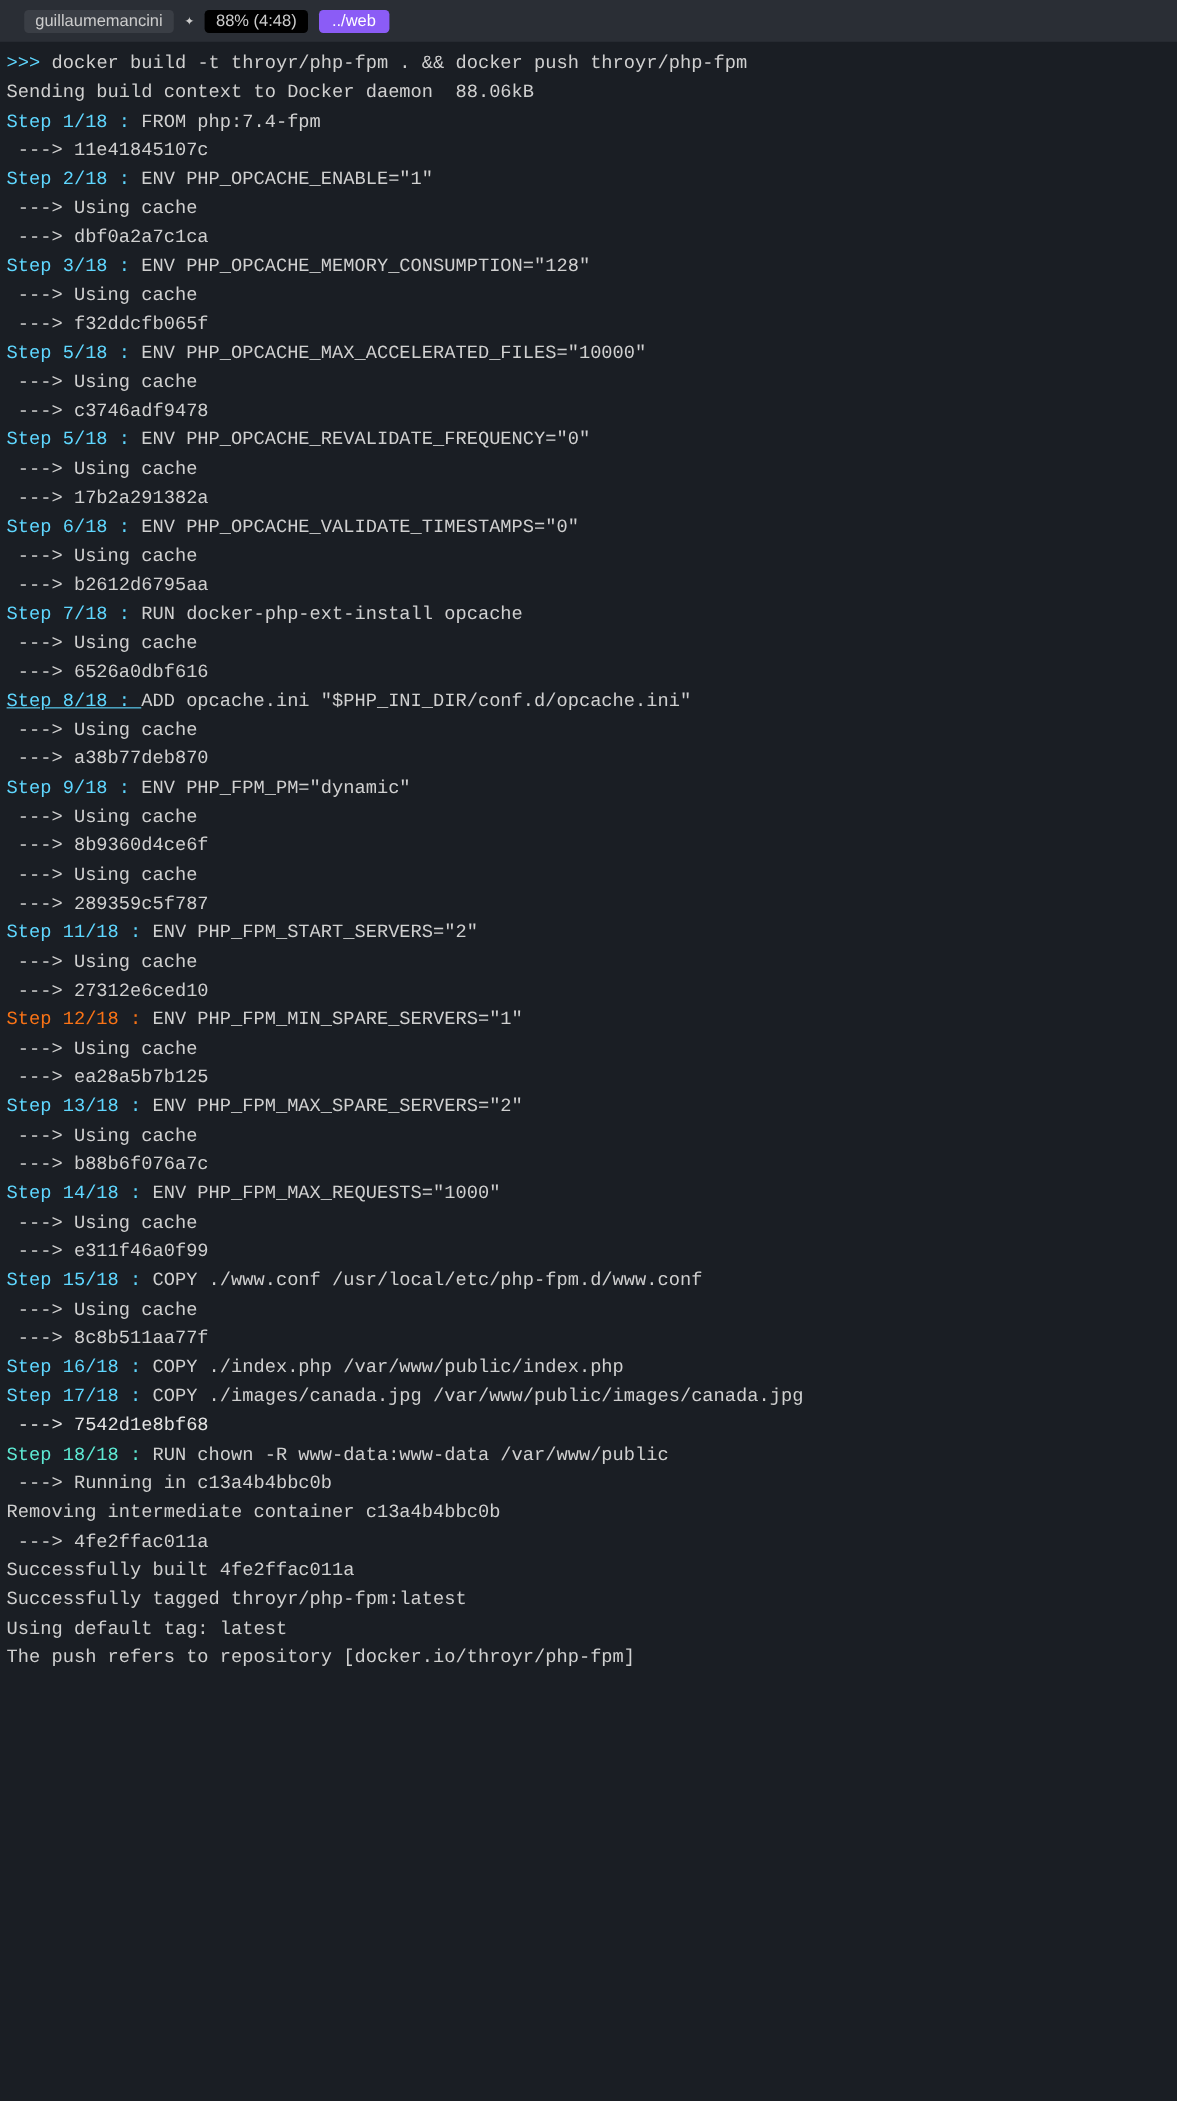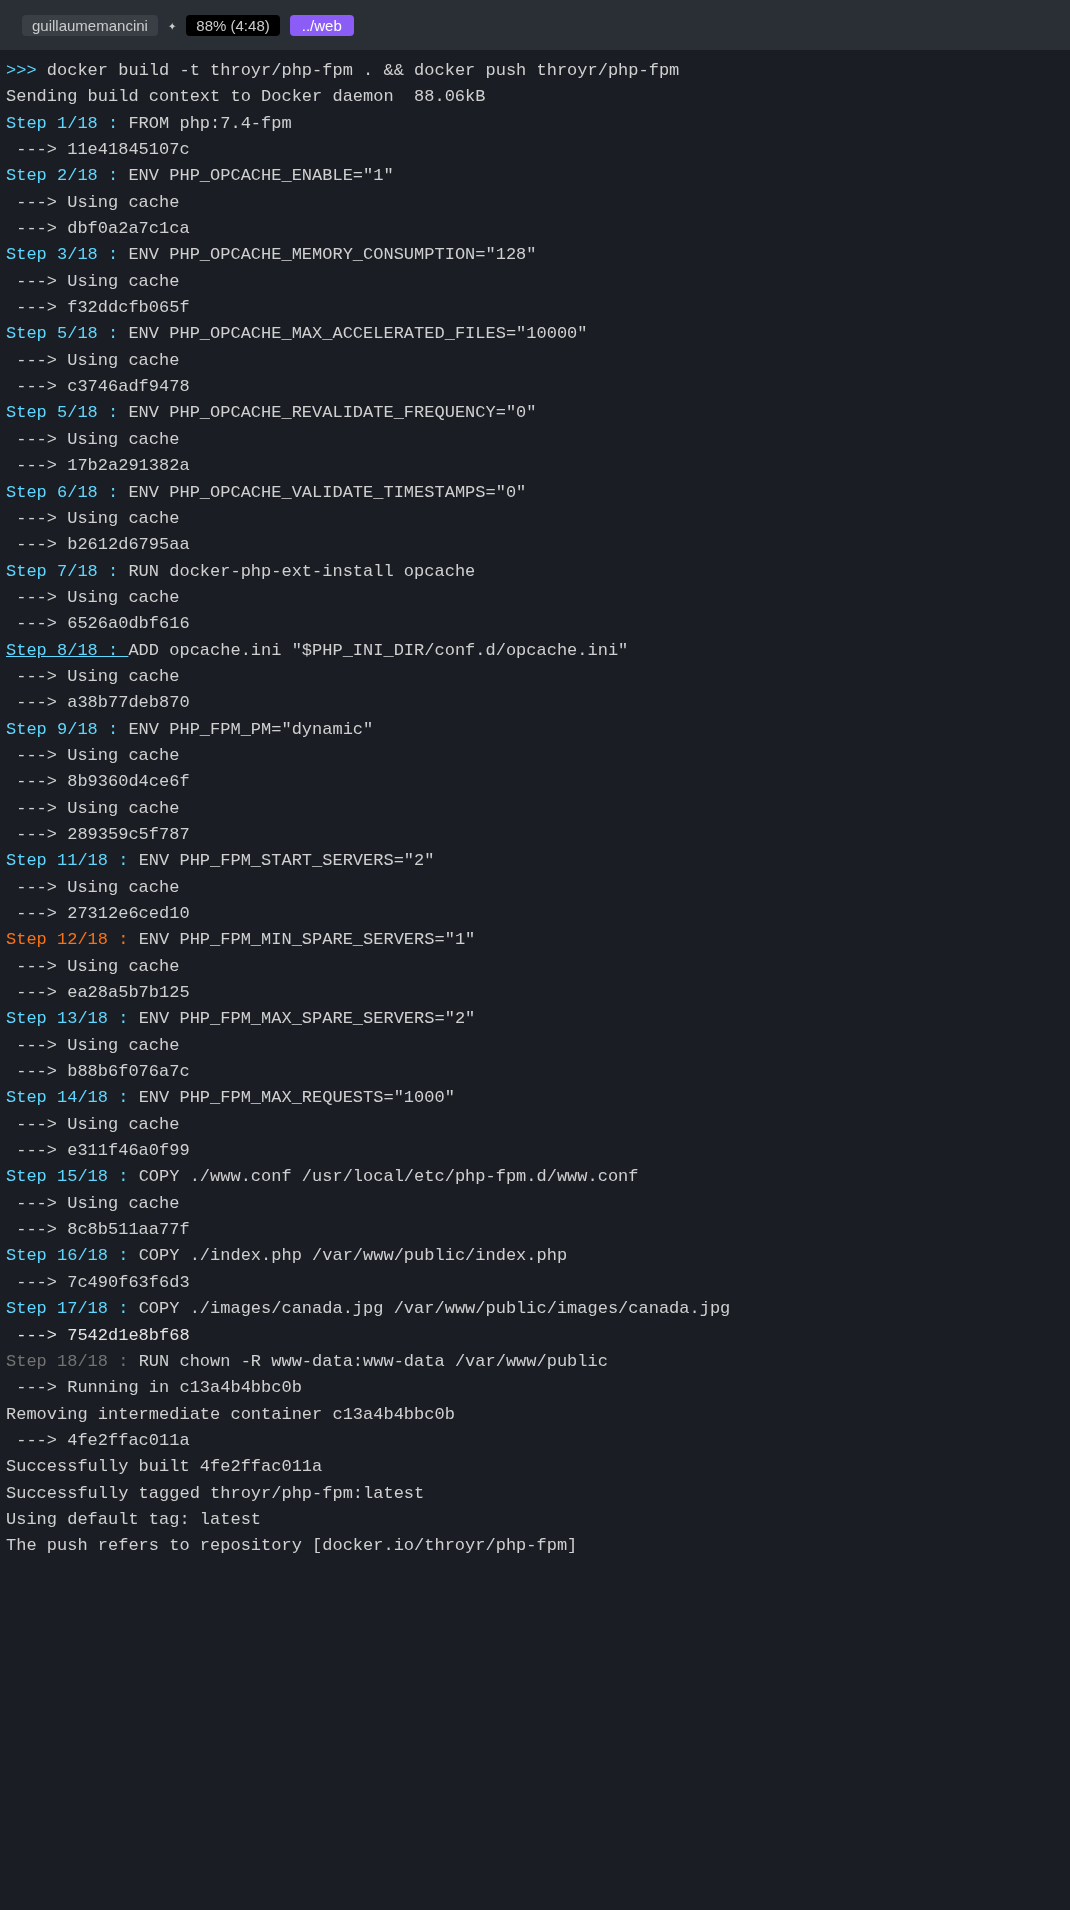--- a/index.html
+++ b/index.html
@@ -23,21 +23,21 @@
       min-height: 1910px;
       background-color: #1a1e24;
       padding: 0;
     }
 
     .title-bar {
       display: flex;
       align-items: center;
       background-color: #2a2e35;
       padding: 6px 12px;
-      height: 50px;
+      height: 38px;
       gap: 10px;
     }
 
     .apple-icon {
       color: #cccccc;
       font-size: 16px;
     }
 
     .user-badge {
       background-color: #3a3e45;
@@ -135,24 +135,23 @@
       <div class="line"><span style="color: rgb(95, 215, 255);">Step 13/18 : </span><span style="color: rgb(208, 208, 208);">ENV PHP_FPM_MAX_SPARE_SERVERS="2"</span></div>
       <div class="line" style="color: rgb(208, 208, 208);"> ---&gt; Using cache</div>
       <div class="line" style="color: rgb(208, 208, 208);"> ---&gt; b88b6f076a7c</div>
       <div class="line"><span style="color: rgb(95, 215, 255);">Step 14/18 : </span><span style="color: rgb(208, 208, 208);">ENV PHP_FPM_MAX_REQUESTS="1000"</span></div>
       <div class="line" style="color: rgb(208, 208, 208);"> ---&gt; Using cache</div>
       <div class="line" style="color: rgb(208, 208, 208);"> ---&gt; e311f46a0f99</div>
       <div class="line"><span style="color: rgb(95, 215, 255);">Step 15/18 : </span><span style="color: rgb(208, 208, 208);">COPY ./www.conf /usr/local/etc/php-fpm.d/www.conf</span></div>
       <div class="line" style="color: rgb(208, 208, 208);"> ---&gt; Using cache</div>
       <div class="line" style="color: rgb(208, 208, 208);"> ---&gt; 8c8b511aa77f</div>
       <div class="line"><span style="color: rgb(95, 215, 255);">Step 16/18 : </span><span style="color: rgb(208, 208, 208);">COPY ./index.php /var/www/public/index.php</span></div>
-      <div class="line" style="color: rgb(208, 208, 208);"> ---&gt; 7c490f63f6d3</div>
       <div class="line"><span style="color: rgb(95, 215, 255);">Step 17/18 : </span><span style="color: rgb(208, 208, 208);">COPY ./images/canada.jpg /var/www/public/images/canada.jpg</span></div>
       <div class="line" style="color: #e5e5e5;"> ---&gt; 7542d1e8bf68</div>
-      <div class="line"><span style="color: #737373; text-align: center;">Step 18/18 : </span><span style="color: rgb(208, 208, 208);">RUN chown -R www-data:www-data /var/www/public</span></div>
+      <div class="line"><span style="color: #5eead4; text-align: center;">Step 18/18 : </span><span style="color: rgb(208, 208, 208);">RUN chown -R www-data:www-data /var/www/public</span></div>
       <div class="line" style="color: rgb(208, 208, 208);"> ---&gt; Running in c13a4b4bbc0b</div>
       <div class="line" style="color: rgb(208, 208, 208);">Removing intermediate container c13a4b4bbc0b</div>
       <div class="line" style="color: rgb(208, 208, 208);"> ---&gt; 4fe2ffac011a</div>
       <div class="line" style="color: rgb(208, 208, 208);">Successfully built 4fe2ffac011a</div>
       <div class="line" style="color: rgb(208, 208, 208);">Successfully tagged throyr/php-fpm:latest</div>
       <div class="line" style="color: rgb(208, 208, 208);">Using default tag: latest</div>
       <div class="line" style="color: rgb(208, 208, 208);">The push refers to repository [docker.io/throyr/php-fpm]</div>
     </div>
 </div>
 

